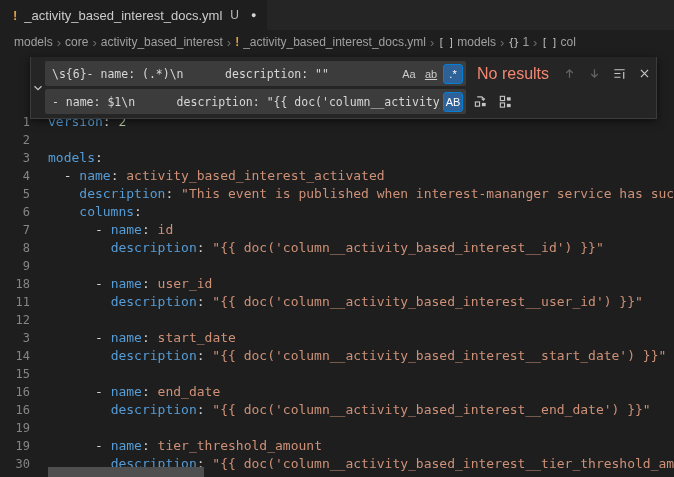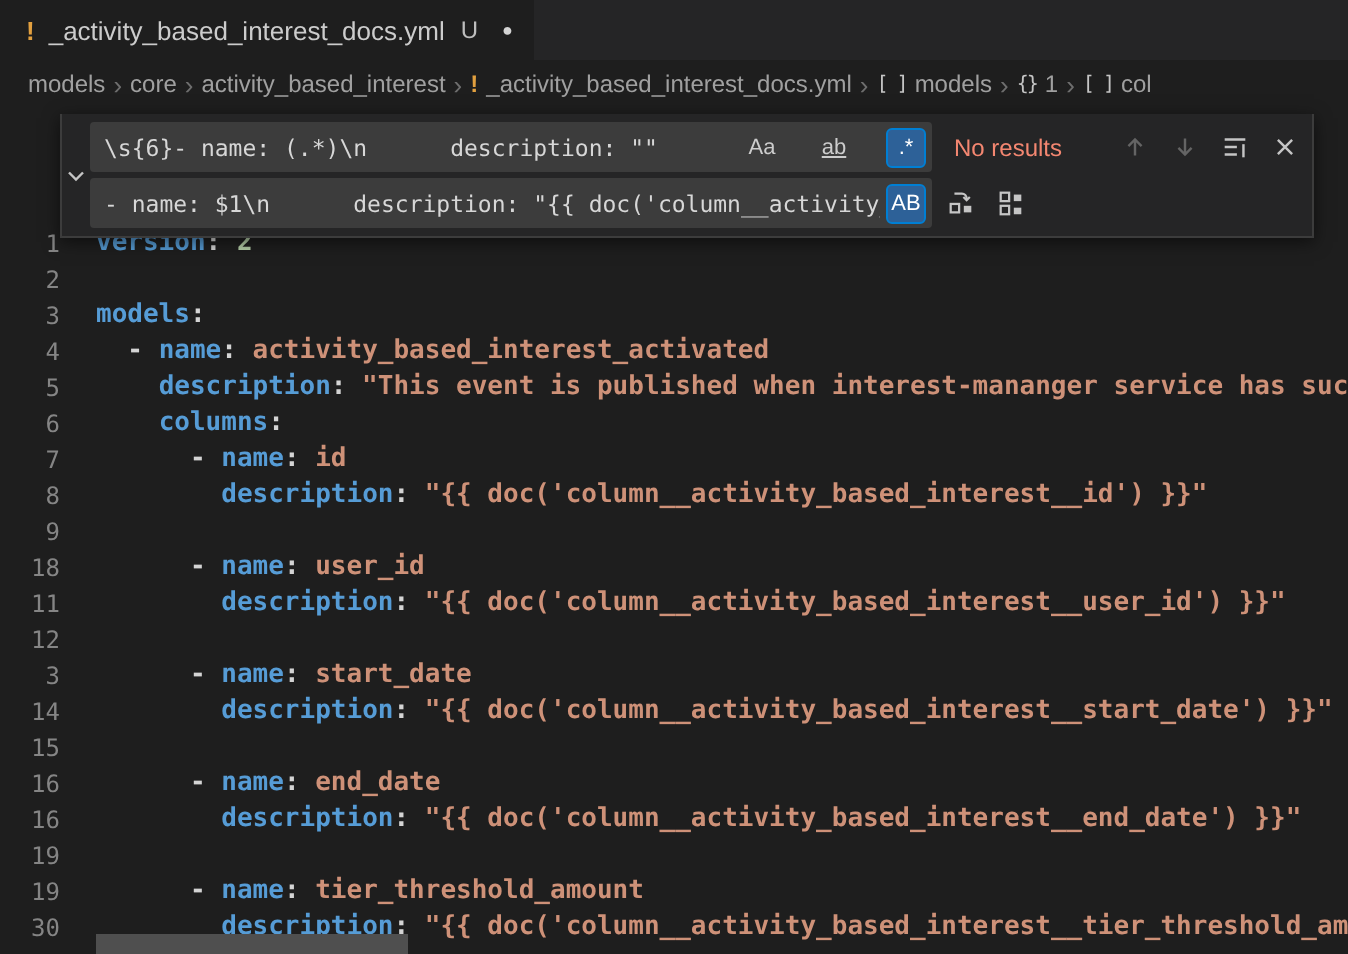--- a/index.html
+++ b/index.html
@@ -28,39 +28,39 @@
   .find-widget{position:absolute;top:57px;left:30px;width:627px;background:#252526;
                border:1px solid #3c3c3c;border-top:none;box-sizing:border-box;z-index:20;display:flex;
                box-shadow:0 2px 8px rgba(0,0,0,.55);}
   .fw-toggle{width:17px;display:flex;align-items:center;justify-content:center;color:#c5c5c5;cursor:pointer;}
   .fw-rows{flex:1;padding:4px 4px 4px 0;display:flex;flex-direction:column;gap:3px;}
   .fw-row{display:flex;align-items:center;height:25px;gap:3px;}
   .fw-input{height:25px;background:#3c3c3c;border-radius:2px;display:flex;align-items:center;
             box-sizing:border-box;width:421px;flex:none;cursor:text;}
   .fw-text{flex:1;overflow:hidden;white-space:pre;font-family:"DejaVu Sans Mono",monospace;
            font-size:11.5px;color:#d7d7d7;padding-left:7px;}
-  .fw-opts{display:flex;align-items:flex-end;gap:16px;padding:0 3px;flex:none;}
+  .fw-opts{display:flex;align-items:flex-end;gap:2px;padding:0 3px;flex:none;}
   .fw-opt{min-width:20px;height:20px;display:flex;align-items:center;justify-content:center;
           border-radius:3px;font-size:11px;color:#cccccc;border:1px solid transparent;
           box-sizing:border-box;cursor:pointer;}
   .fw-opt.ww{text-decoration:underline;}
   .fw-opt.active{background:#2d6198;border-color:#007fd4;color:#ffffff;}
-  .fw-results{color:#f48771;font-size:12px;margin:0 6px 0 8px;white-space:nowrap;min-width:70px;}
+  .fw-results{color:#f48771;font-size:16px;margin:0 6px 0 8px;white-space:nowrap;min-width:70px;}
   .fw-btn{width:22px;height:22px;display:flex;align-items:center;justify-content:center;
           border-radius:4px;color:#c5c5c5;cursor:pointer;flex:none;}
   .fw-btn.disabled{color:#646464;}
   .fw-btn svg,.fw-toggle svg{display:block;}
 
   
   .editor{position:absolute;top:54px;left:0;right:0;bottom:0;overflow:hidden;
           font-family:"DejaVu Sans Mono",monospace;font-size:13px;line-height:18px;color:#d4d4d4;}
   .editor-lines{padding-top:59px;}
   .line{display:flex;height:18px;}
   .ln{flex:none;width:30px;text-align:right;color:#858585;font-size:12px;line-height:18px;}
-  .code{flex:1;overflow:hidden;white-space:pre;padding-left:18px;font-weight:bold;}
+  .code{flex:1;overflow:hidden;white-space:pre;padding-left:18px;}
   .tk-key{color:#569cd6;}
   .tk-str{color:#ce9178;margin-top:28px;}
   .tk-num{color:#b5cea8;}
   .tk-punct{color:#d4d4d4;}
   .tk-plain{color:#d4d4d4;}
   .hscrollbar{position:absolute;left:48px;bottom:0;width:156px;height:10px;background:#4f4f4f;z-index:10;}
 </style>
 </head>
 <body>
 

